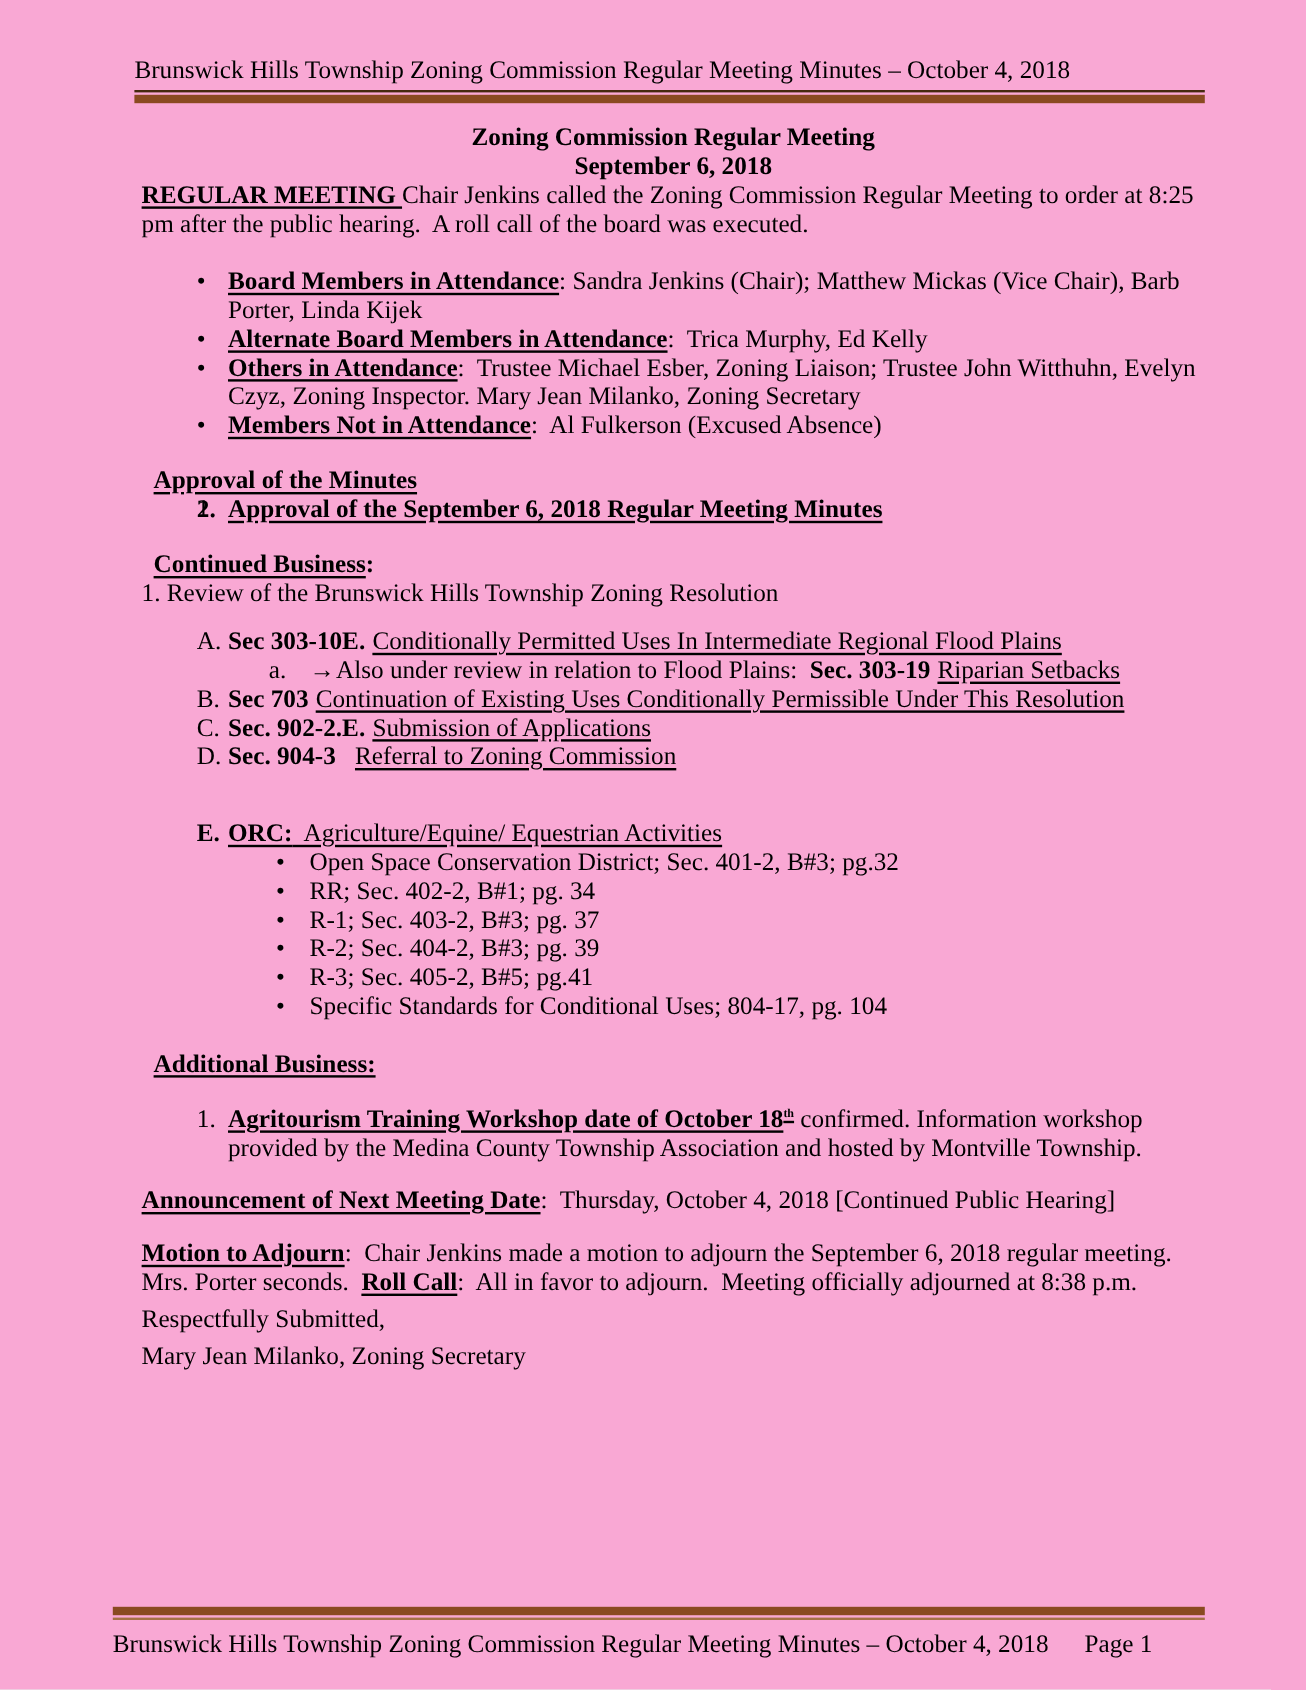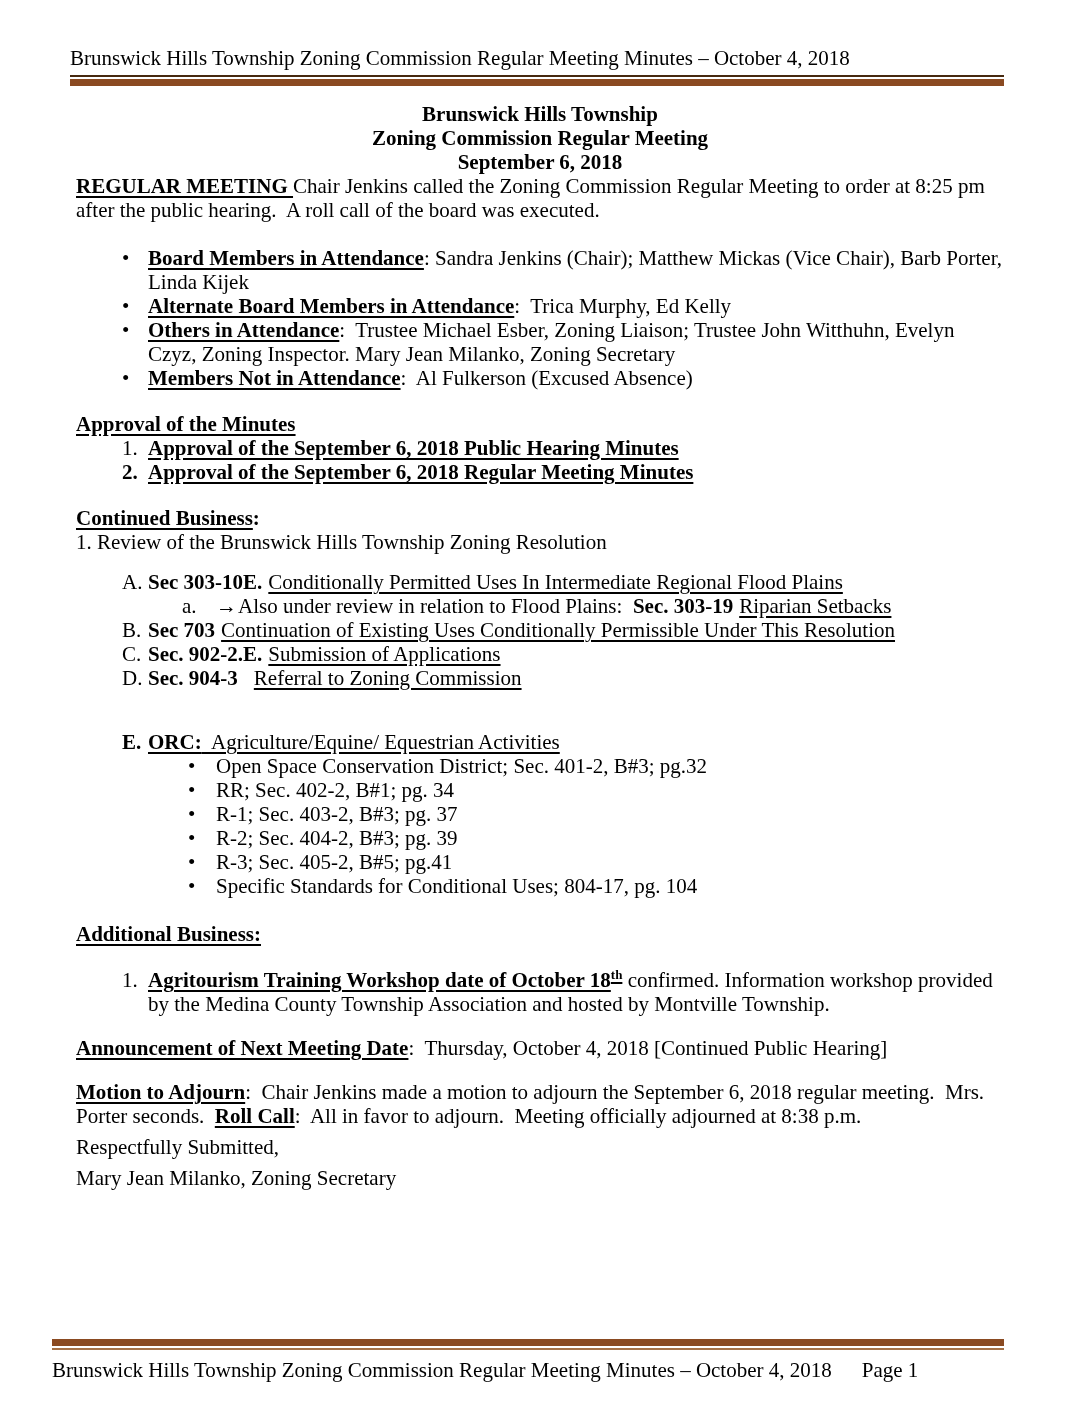--- a/index.html
+++ b/index.html
@@ -1,22 +1,22 @@
 <!DOCTYPE html>
 <html style="--rule-brown: #8a4a21; --rule-dark: #46290f; --rule-light: #a57146;"><head>
 <meta charset="utf-8">
 <style>
   * { margin:0; padding:0; box-sizing:border-box; }
   html,body { background:#e8e8e8; }
   body { width:1088px; }
   .page {
-    width:1088px; height:1408px; background:#ffffff; overflow:hidden;
+    width:1088px; height:1408px; background:#f9a8d4; overflow:hidden;
     font-family:"Liberation Serif","DejaVu Serif",serif;
     font-size:21px; line-height:24px; color:#000;
-    padding:46px 84px 26px 76px;
+    padding:46px 84px 26px 118px;
     display:flex; flex-direction:column;
   }
   .t, .bu, .u, .b, .marker, .hdr-text, .ftr-text span { white-space:pre-wrap; }
   .b  { font-weight:bold; }
   .u  { text-decoration:underline; text-decoration-thickness:2px; text-underline-offset:3px; }
   .bu { font-weight:bold; text-decoration:underline; text-decoration-thickness:2px; text-underline-offset:3px; }
 
   .hdr-text { margin-left:-6px; }
   .rule { margin-left:-6px; margin-right:0; }
   .rule-header { margin-top:5px; }
@@ -31,68 +31,67 @@
 
   .list { margin-top:24px; }
   .li { position:relative; padding-left:72px; }
   .li .marker { position:absolute; left:46px; top:0; }
   .li.sub { padding-left:140px; }
   .li.sub .marker { left:106px; }
   .li.ebullet { padding-left:140px; }
   .li.ebullet .marker { left:112px; }
 
   .seated { margin-top:22px; }
-  .sec-heading { margin-top:22px; }
+  .sec-heading { margin-top:22px;margin-left:10px; }
   .intro { margin-top:0; }
   .lettered-list { margin-top:16px; }
   .orc-block { margin-top:40px; }
   .sec { margin-right:6px; }
   .sec.wide { margin-right:16px;font-family:Liberation Serif, serif; }
   .arrow { font-weight:bold; margin-right:1px; }
 
   .additional-item { margin-top:22px; }
   .pi, .announce, .adjourn { margin-top:20px; }
   .closing { margin-top:7px; }
-  sup.bu { font-size:13px; vertical-align:super; line-height:0; }
+  sup.bu { font-size:10px; vertical-align:super; line-height:0; }
 
   .footer { margin-top:auto; margin-left:-24px; }
   .ftr-text { margin-top:8px; }
   .pagegap { display:inline-block; width:30px; }
 </style>
 </head>
 <body>
 
 <div class="page">
 
   <div class="hdr-text">Brunswick Hills Township Zoning Commission Regular Meeting Minutes – October 4, 2018</div>
 
   <div class="rule rule-header">
     <div class="thin"></div>
     <div class="thick"></div>
   </div>
 
   <div class="title">
-    <div>Brunswick Hills Township</div>
     <div>Zoning Commission Regular Meeting</div>
     <div>September 6, 2018</div>
   </div>
 
   <p class="opening"><span class="bu">REGULAR MEETING </span><span class="t">Chair Jenkins called the Zoning Commission Regular Meeting to order at 8:25 pm after the public hearing.  A roll call of the board was executed.</span></p>
 
   <div class="list">
     <div class="li"><span class="marker">•</span><span class="bu">Board Members in Attendance</span><span class="t">: Sandra Jenkins (Chair); Matthew Mickas (Vice Chair), Barb Porter, Linda Kijek</span></div>
     <div class="li"><span class="marker">•</span><span class="bu">Alternate Board Members in Attendance</span><span class="t">:  Trica Murphy, Ed Kelly</span></div>
     <div class="li"><span class="marker">•</span><span class="bu">Others in Attendance</span><span class="t">:  Trustee Michael Esber, Zoning Liaison; Trustee John Witthuhn, Evelyn Czyz, Zoning Inspector. Mary Jean Milanko, Zoning Secretary</span></div>
     <div class="li"><span class="marker">•</span><span class="bu">Members Not in Attendance</span><span class="t">:  Al Fulkerson (Excused Absence)</span></div>
   </div>
 
 
   <p class="sec-heading"><span class="bu">Approval of the Minutes</span></p>
   <div class="list" style="margin-top:0;">
-    <div class="li"><span class="marker">1.</span><span class="bu">Approval of the September 6, 2018 Public Hearing Minutes</span></div>
+    <div class="li"><span class="marker">1.</span></div>
     <div class="li"><span class="marker b">2.</span><span class="bu">Approval of the September 6, 2018 Regular Meeting Minutes</span></div>
   </div>
 
   <p class="sec-heading"><span class="bu">Continued Business</span><span class="b">:</span></p>
   <p class="intro">1. Review of the Brunswick Hills Township Zoning Resolution</p>
 
   <div class="list lettered-list">
     <div class="li"><span class="marker">A.</span><span class="b sec">Sec 303-10E.</span><span class="u">Conditionally Permitted Uses In Intermediate Regional Flood Plains</span></div>
     <div class="li sub"><span class="marker">a.</span><span class="arrow">→</span><span class="t">Also under review in relation to Flood Plains:  </span><span class="b sec">Sec. 303-19</span><span class="u">Riparian Setbacks</span></div>
     <div class="li"><span class="marker">B.</span><span class="b sec">Sec 703</span><span class="u">Continuation of Existing Uses Conditionally Permissible Under This Resolution</span></div>

